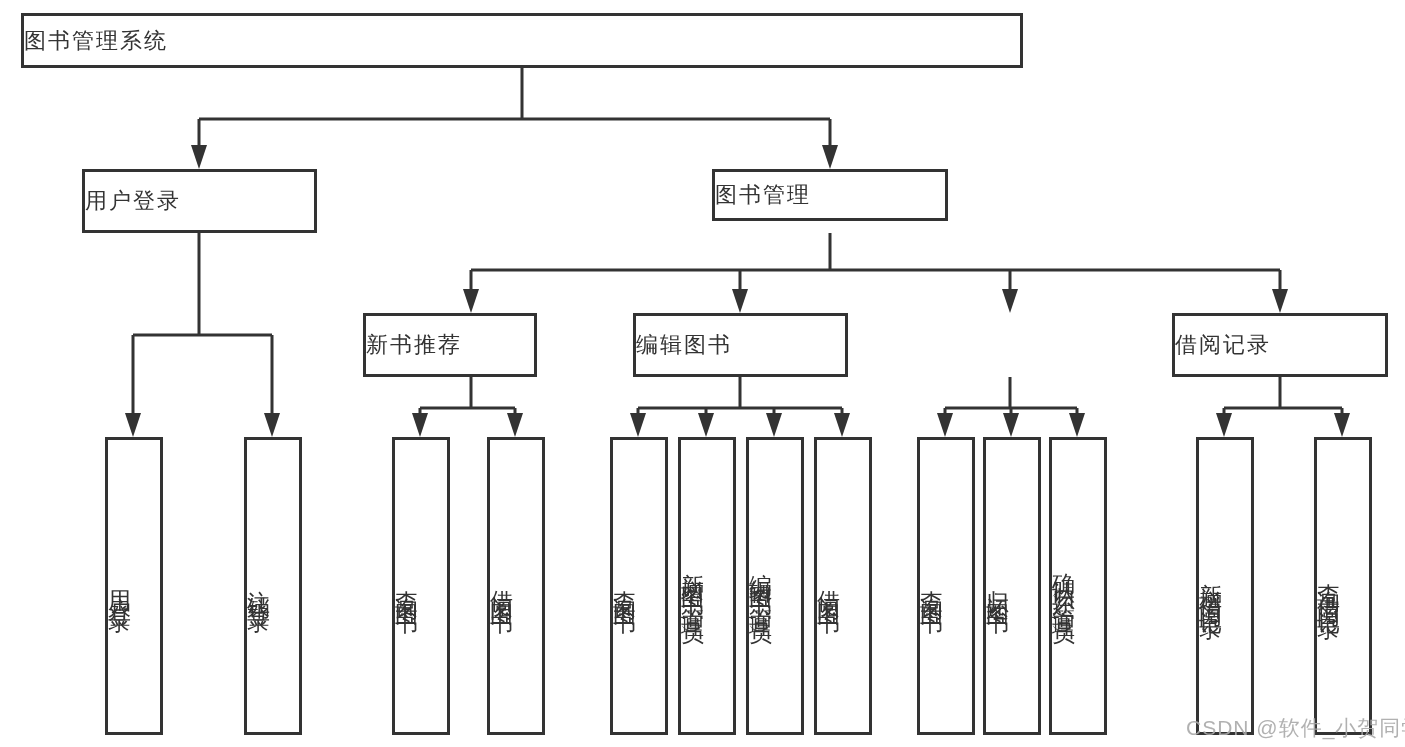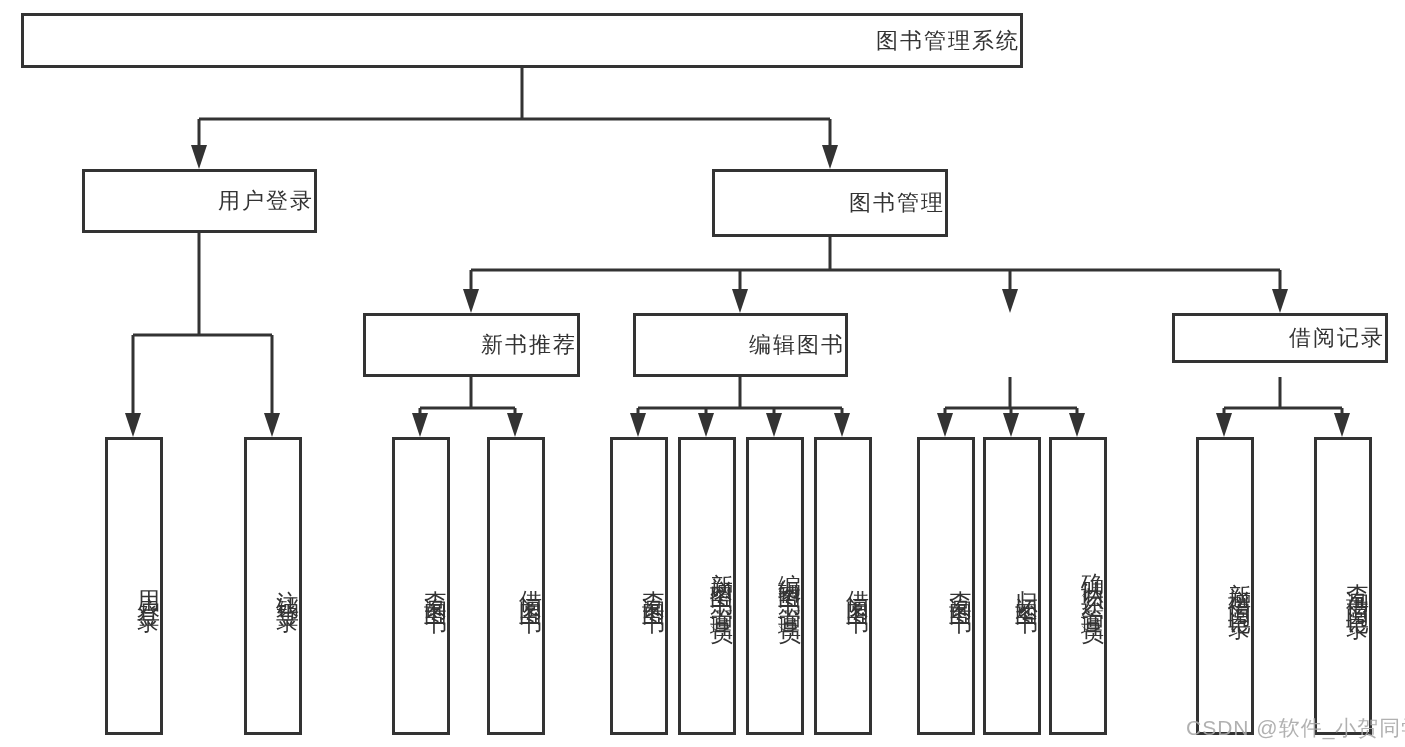--- a/index.html
+++ b/index.html
@@ -23,44 +23,44 @@
     height: 747px;
     z-index: 1;
   }
   .node {
     position: absolute;
     box-sizing: border-box;
     border: 3px solid #333333;
     background: #ffffff;
     display: flex;
     align-items: center;
-    justify-content: flex-end;
+    justify-content: flex-start;
     z-index: 2;
   }
   .hlabel {
     font-size: 22px;
     letter-spacing: 2px;
     color: #333333;
     white-space: nowrap;
   }
   .leaf-label {
     writing-mode: vertical-rl;
     text-orientation: mixed;
     font-size: 23px;
     letter-spacing: 7px;
     line-height: 1;
     color: #333333;
   }
   .root-box   { left: 21px;  top: 13px;  width: 1002px; height: 55px; }
   .l2-a       { left: 82px;  top: 169px; width: 235px;  height: 64px; }
-  .l2-b       { left: 712px; top: 169px; width: 236px;  height: 68px; }
-  .l3-1       { left: 363px; top: 313px; width: 217px;  height: 64px; }
+  .l2-b       { left: 712px; top: 169px; width: 236px;  height: 52px; }
+  .l3-1       { left: 363px; top: 313px; width: 174px;  height: 64px; }
   .l3-2       { left: 633px; top: 313px; width: 215px;  height: 64px; }
   .l3-3       { left: 902px; top: 313px; width: 216px;  height: 64px; }
-  .l3-4       { left: 1172px;top: 313px; width: 216px;  height: 50px; }
+  .l3-4       { left: 1172px;top: 313px; width: 216px;  height: 64px; }
   .leaf       { top: 437px;  width: 58px; height: 298px; }
   .lf-1  { left: 105px; }
   .lf-2  { left: 244px; }
   .lf-3  { left: 392px; }
   .lf-4  { left: 487px; }
   .lf-5  { left: 610px; }
   .lf-6  { left: 678px; }
   .lf-7  { left: 746px; }
   .lf-8  { left: 814px; }
   .lf-9  { left: 917px; }

